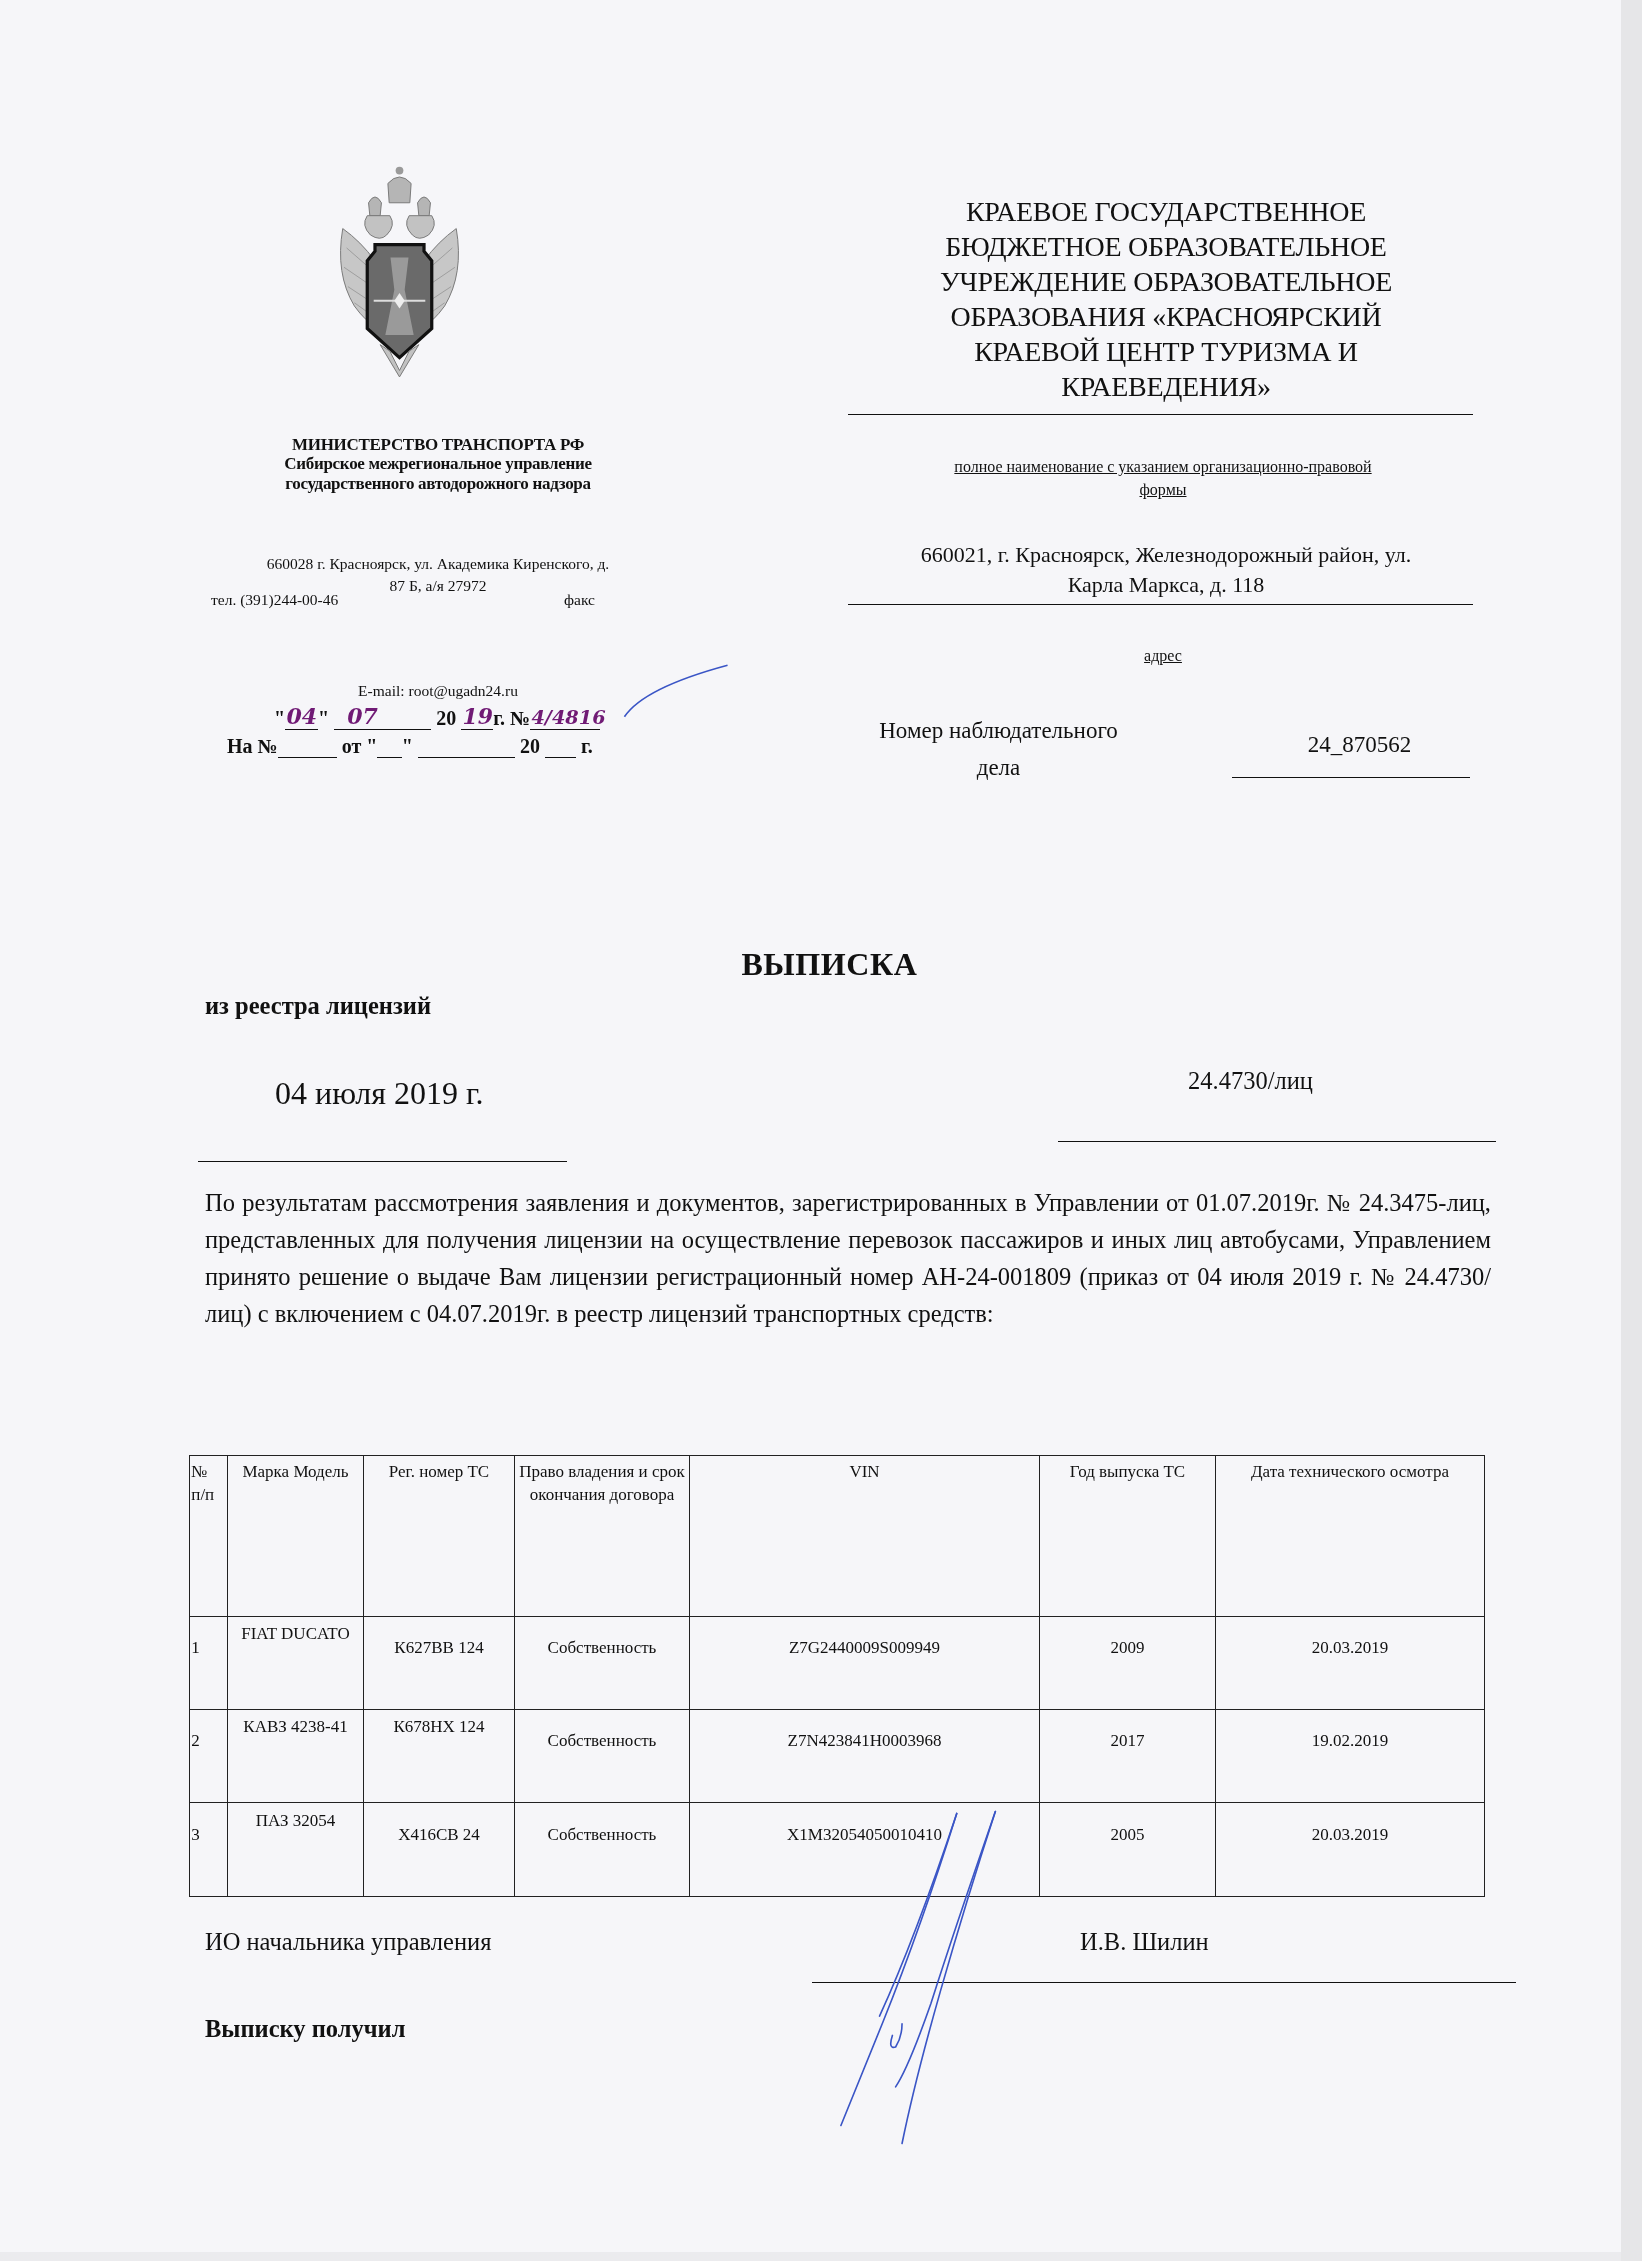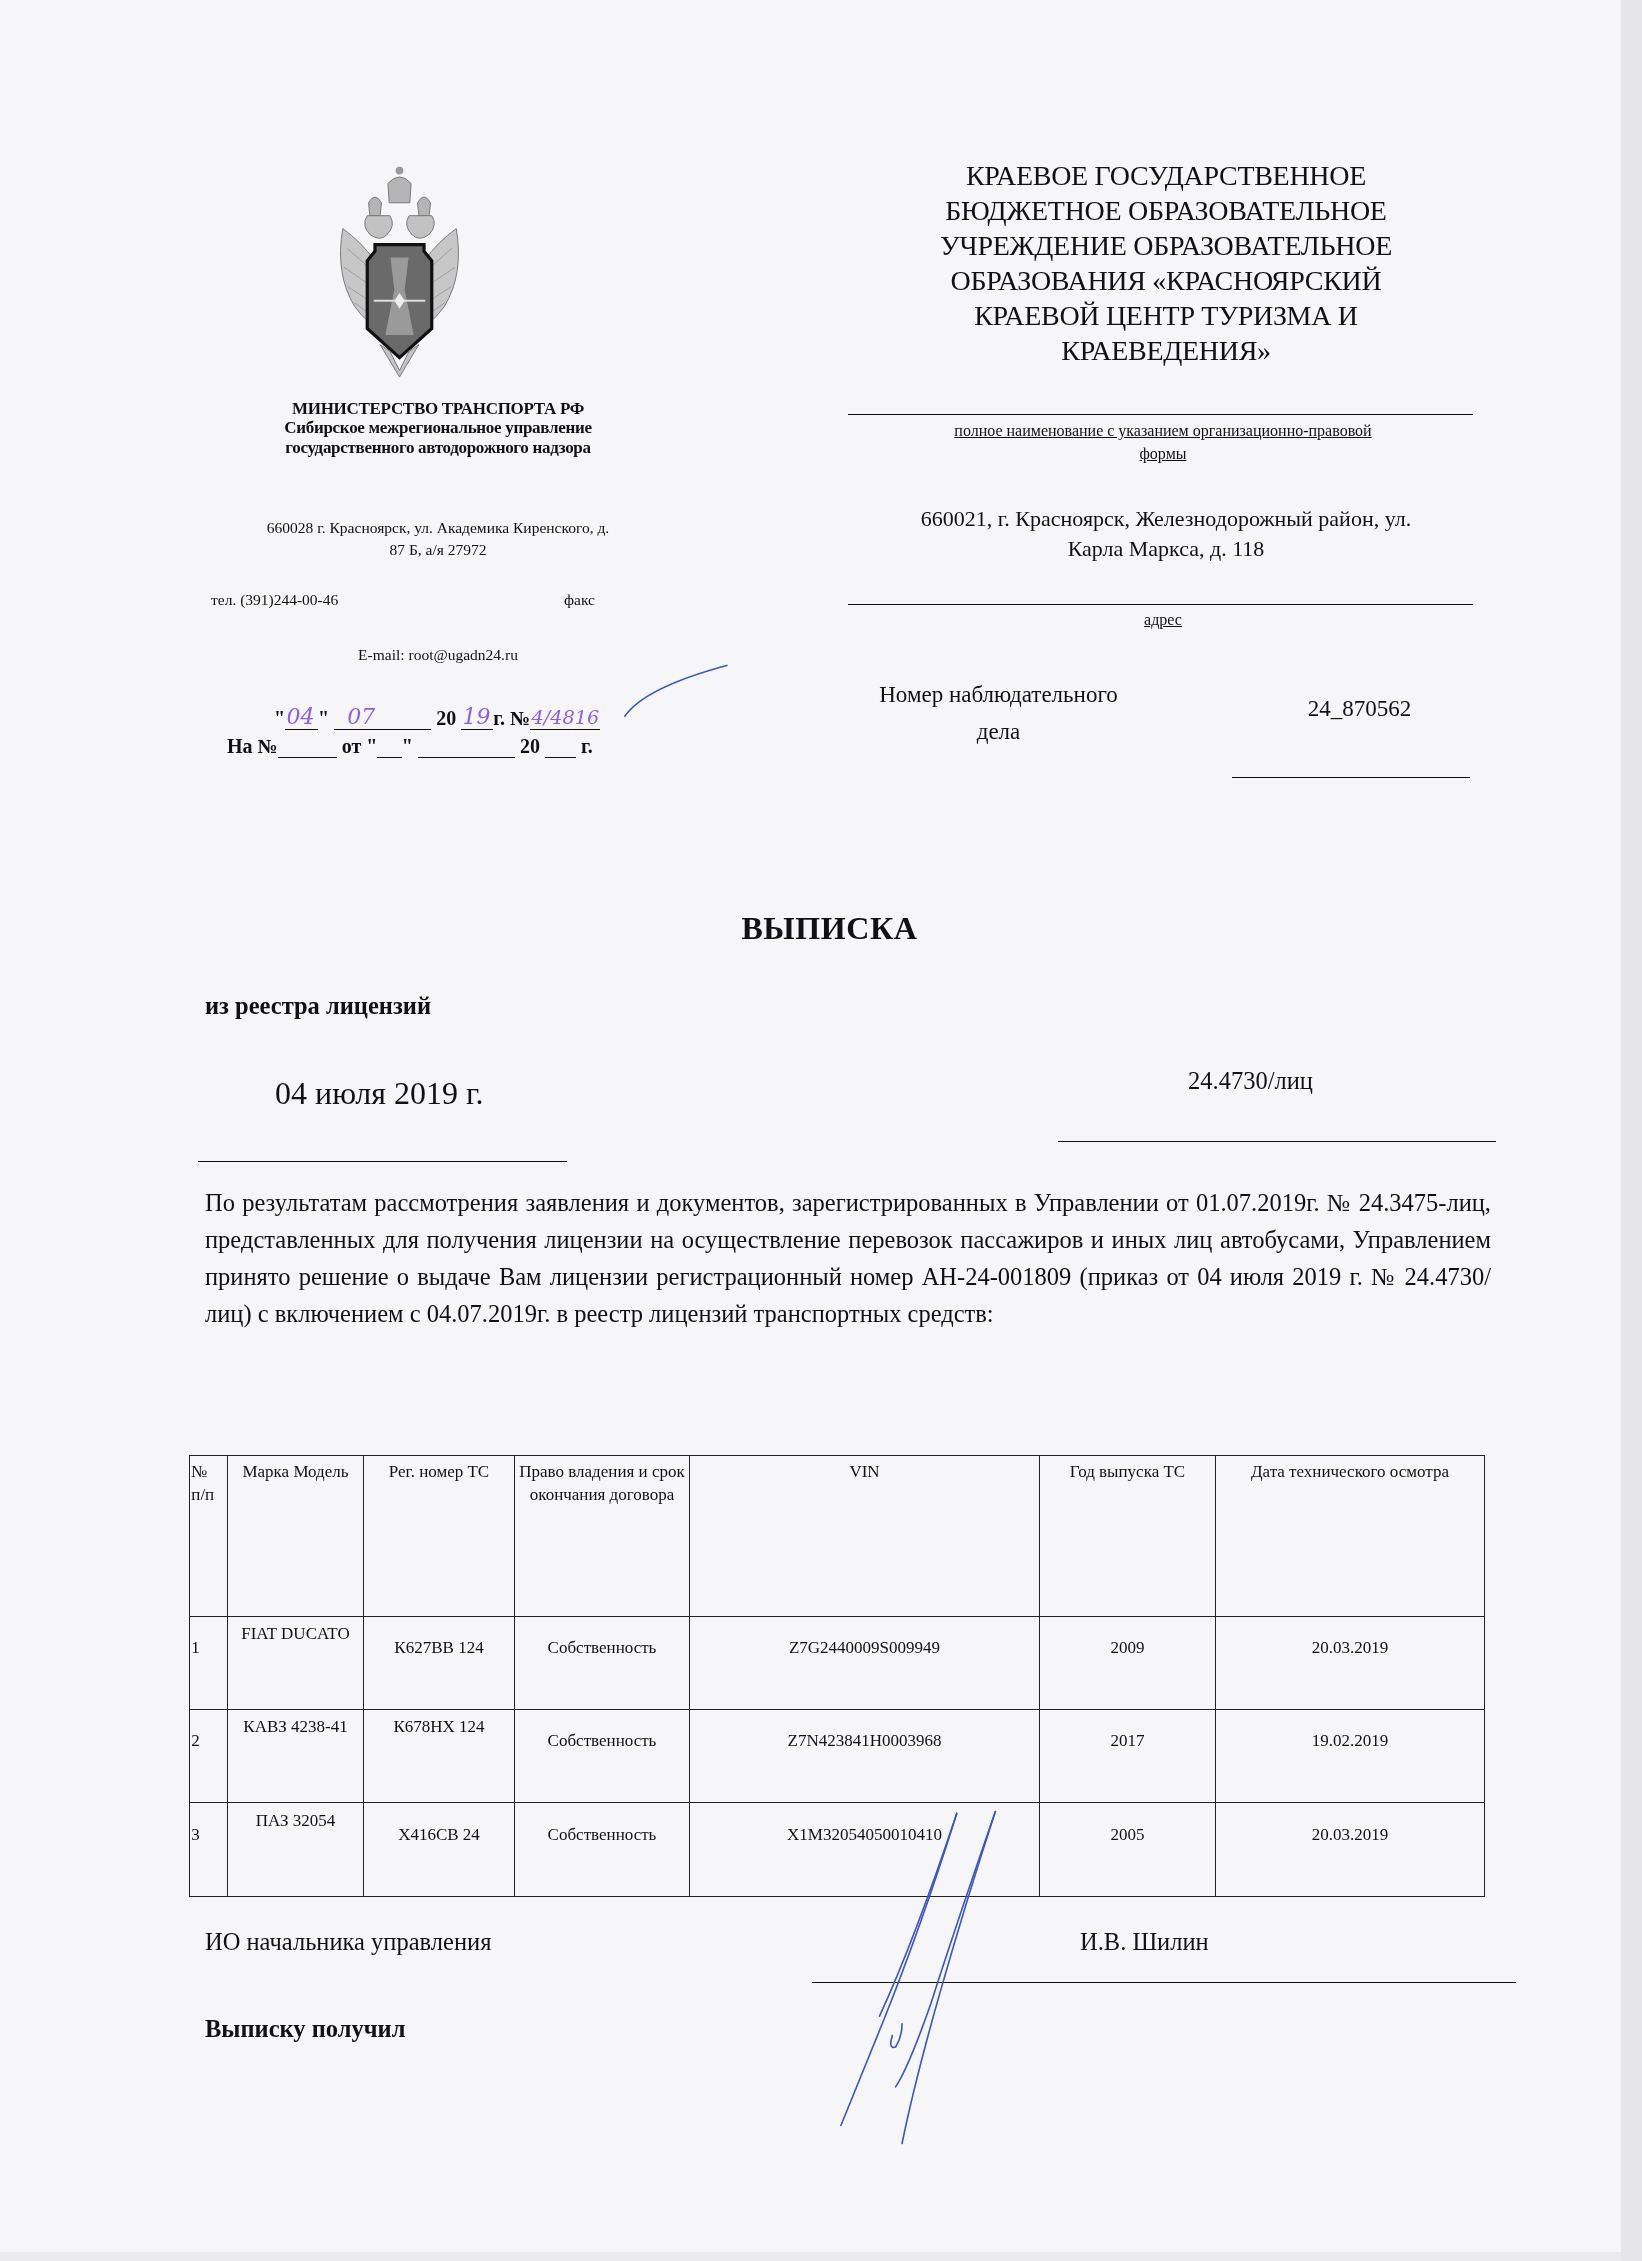--- a/index.html
+++ b/index.html
@@ -9,34 +9,34 @@
     font-family: "Liberation Serif", "DejaVu Serif", serif;
     color: #111;
   }
   .page {
     position: absolute; left: 0; top: 0; width: 1621px; height: 2252px;
     background: #f6f6f9;
   }
   .edge-right { position: absolute; left: 1621px; top: 0; width: 22px; height: 2261px; background: #e6e6e8; }
   .edge-bottom { position: absolute; left: 0; top: 2252px; width: 1621px; height: 9px; background: #ebebee; }
   .abs { position: absolute; }
-  .center { text-align: center; }
+  .center { text-align: center; margin-top: 36px; }
 
   
   .emblem { left: 335px; top: 164px; width: 129px; height: 213px; }
   .ministry { left: 193px; top: 399px; width: 490px; font-size: 17px; line-height: 19.3px; font-weight: bold; letter-spacing: -0.3px; }
   .addr-left { left: 193px; top: 517px; width: 490px; font-size: 15.5px; line-height: 22px; }
   .tel { left: 211px; top: 591px; font-size: 15.5px; }
   .fax { left: 564px; top: 591px; font-size: 15.5px; }
   .email { left: 193px; top: 646px; width: 490px; font-size: 15.5px; text-align: center; }
 
   .outno-line1 { left: 274px; top: 707px; font-size: 20px; font-weight: bold; white-space: nowrap; }
   .outno-line2 { left: 227px; top: 735px; font-size: 20px; font-weight: bold; white-space: nowrap; }
   .u { display: inline-block; border-bottom: 1.9px solid #111; height: 19.3px; vertical-align: bottom; position: relative; }
-  .hand { position: absolute; bottom: 0; left: 1.3px; color: #8b5cf6; font-family: "DejaVu Serif", serif; font-style: italic; font-weight: normal; font-size: 22px; white-space: nowrap; }
+  .hand { position: absolute; bottom: 0; left: 1.3px; color: #701a75; font-family: "DejaVu Serif", serif; font-style: italic; font-weight: bold; font-size: 22px; white-space: nowrap; }
 
   
   .org-name { left: 844px; top: 158px; width: 644px; font-size: 28px; line-height: 35px; letter-spacing: -0.3px; }
   .rule { position: absolute; height: 0; border-top: 1.9px solid #111; }
   .caption { font-size: 16px; line-height: 23px; text-decoration: underline; }
   .addr-right { left: 844px; top: 504px; width: 644px; font-size: 22px; line-height: 30px; }
   .case-label { left: 863px; top: 676px; width: 271px; font-size: 23px; line-height: 37px; }
   .case-value { left: 1263px; top: 696px; width: 193px; font-size: 23px; }
 
   

